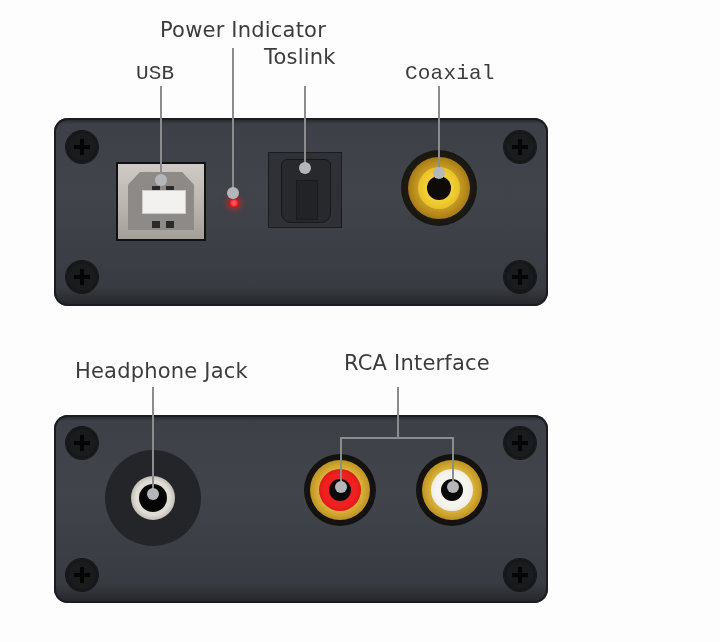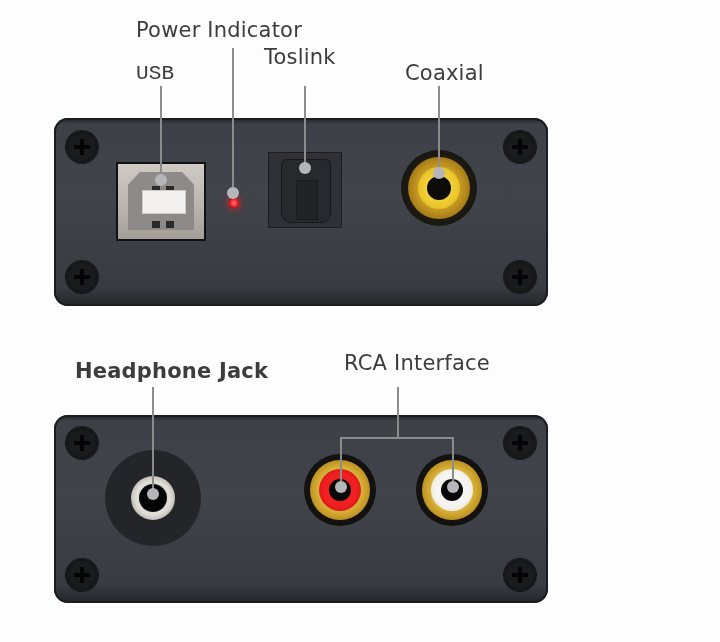--- a/index.html
+++ b/index.html
@@ -56,25 +56,25 @@
   .rca-outer { position:absolute; width:72px; height:72px; border-radius:50%; margin-left:-36px; margin-top:-36px;
                background:radial-gradient(circle,#151310 62%,#0a0a0a 100%); }
   .rca-gold { position:absolute; left:6px; top:6px; width:60px; height:60px; border-radius:50%;
               background:radial-gradient(circle,#e3c34a 40%,#c79b27 65%,#7a5a18 100%); }
   .rca-color { position:absolute; left:9px; top:9px; width:42px; height:42px; border-radius:50%; }
   .rca-hole { position:absolute; left:10px; top:10px; width:22px; height:22px; border-radius:50%; background:#0a0909; }
 </style>
 </head>
 <body>
 
-<div class="label" style="left:136px;top:20px;">Power Indicator</div>
+<div class="label" style="left:160px;top:20px;">Power Indicator</div>
 <div class="label" style="left:136px;top:63px;font-family:Liberation Mono, monospace;">USB</div>
 <div class="label" style="left:264px;top:47px;">Toslink</div>
-<div class="label" style="left:405px;top:63px;">Coaxial</div>
-<div class="label" style="left:75px;top:361px;font-weight:bold;">Headphone Jack</div>
+<div class="label" style="left:405px;top:63px;font-family:Liberation Mono, monospace;">Coaxial</div>
+<div class="label" style="left:75px;top:361px;">Headphone Jack</div>
 <div class="label" style="left:344px;top:353px;text-align:right;">RCA Interface</div>
 
 <div class="panel panel-top"></div>
 
 <div class="screw" style="left:82px;top:147px;">
   <svg width="20" height="20" viewBox="0 0 20 20">
       <path d="M8 2h4v6h6v4h-6v6h-4v-6h-6v-4h6z" fill="#050505"></path>
     </svg>
 </div>
 <div class="screw" style="left:82px;top:277px;">

